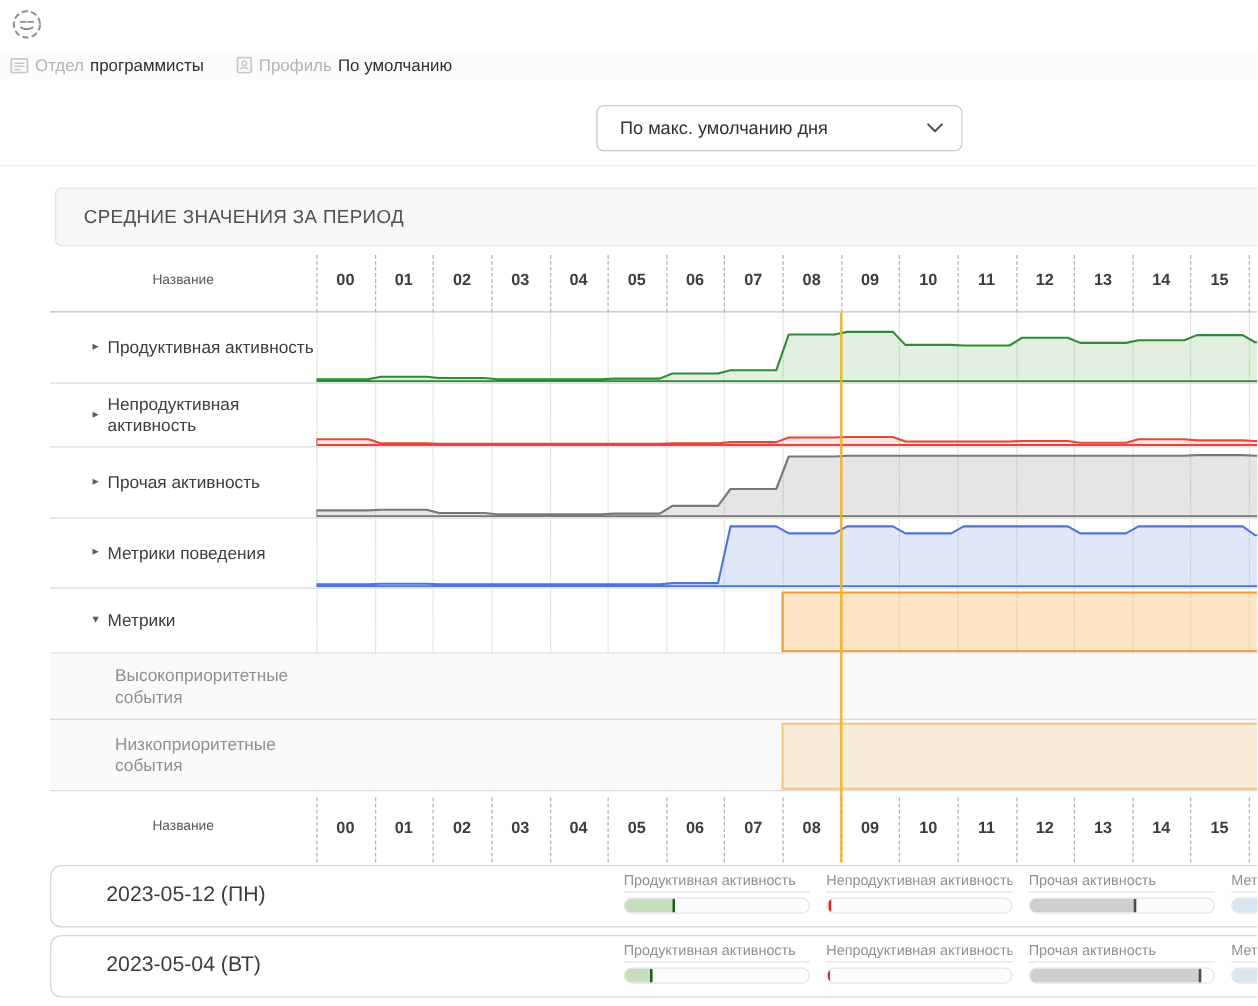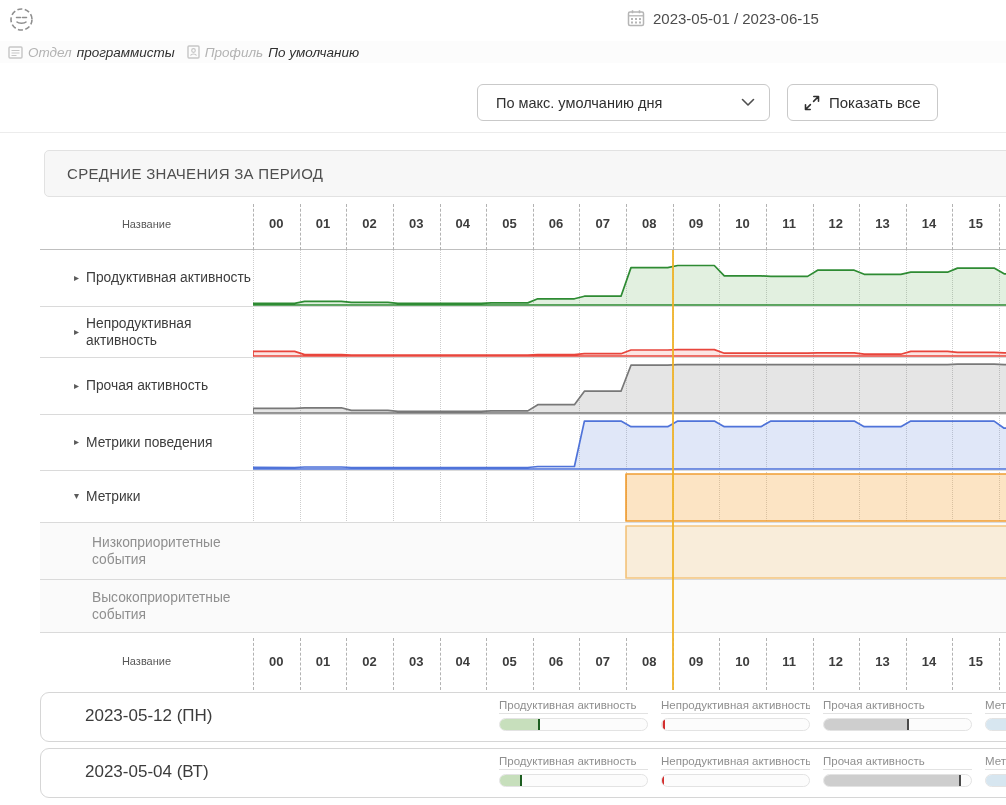--- a/index.html
+++ b/index.html
@@ -6,21 +6,21 @@
   body{width:1006px;height:805px;overflow:hidden;font-family:"Liberation Sans","DejaVu Sans",sans-serif;color:#3a3a3a;}
   .page{position:relative;width:1006px;height:805px;overflow:hidden;background:#fff;}
 
   
   .hdr{position:absolute;left:0;top:0;width:100%;height:40px;}
   .app-icon{position:absolute;left:9px;top:7px;width:25px;height:25px;}
   .page-title{position:absolute;left:41px;top:4px;font-size:21px;font-weight:700;color:#2d2d2d;letter-spacing:.2px;}
   .date-range{position:absolute;left:627px;top:9px;display:flex;align-items:center;gap:8px;font-size:15px;color:#4d4d4d;cursor:pointer;}
 
   
-  .filterbar{position:absolute;left:0;top:41px;width:100%;height:22px;background:#fcfcfc;display:flex;align-items:center;gap:12px;padding-left:8px;box-sizing:border-box;font-style:italic;}
+  .filterbar{position:absolute;left:0;top:41px;width:100%;height:22px;background:#fcfcfc;display:flex;align-items:center;gap:26px;padding-left:8px;box-sizing:border-box;}
   .f-item{display:flex;align-items:center;gap:5px;font-size:13.5px;}
   .f-label{color:#b3b3b3;}
   .f-value{color:#2f2f2f;text-align:right;}
 
   
   .dropdown{position:absolute;left:477px;top:84px;width:293px;height:37px;border:1px solid #c9c9c9;border-radius:6px;box-sizing:border-box;display:flex;align-items:center;justify-content:space-between;padding:0 14px 0 18px;font-size:14.5px;color:#2f2f2f;background:#fff;cursor:pointer;}
   .btn-showall{position:absolute;left:787px;top:84px;height:37px;border:1px solid #c9c9c9;border-radius:6px;box-sizing:border-box;display:flex;align-items:center;gap:9px;padding:0 16px;font-size:15px;color:#2f2f2f;background:#fff;cursor:pointer;font-family:inherit;}
   .divider{position:absolute;left:0;top:132px;width:100%;height:1px;background:#ececec;}
 
   
@@ -67,38 +67,20 @@
 
 <div class="page">
 
   <div class="hdr">
     <span class="app-icon">
       <svg class="icon-svg" width="25" height="25" viewBox="0 0 25 25">
         <circle cx="12.5" cy="12.5" r="10.5" fill="none" stroke="#8f8f8f" stroke-width="1.6" stroke-dasharray="5 2.5"></circle>
         <path d="M7.5 10.5h4M13.5 10.5h4M8 15c1.5 1.6 7.5 1.6 9 0" fill="none" stroke="#8f8f8f" stroke-width="1.5" stroke-linecap="round"></path>
       </svg>
     </span>
-    <div class="date-range">
-      <span>
-        <svg class="icon-svg" width="18" height="18" viewBox="0 0 18 18">
-          <rect x="1.5" y="3" width="15" height="13.5" rx="1.5" fill="none" stroke="#b5b5b5" stroke-width="1.5"></rect>
-          <path d="M1.5 6.8h15" stroke="#b5b5b5" stroke-width="1.3"></path>
-          <path d="M5.5 1.2v3M12.5 1.2v3" stroke="#b5b5b5" stroke-width="1.5"></path>
-          <g fill="#b5b5b5">
-            <rect x="4" y="9" width="2" height="2"></rect>
-              <rect x="8" y="9" width="2" height="2"></rect>
-              <rect x="12" y="9" width="2" height="2"></rect>
-            <rect x="4" y="12.5" width="2" height="2"></rect>
-              <rect x="8" y="12.5" width="2" height="2"></rect>
-              <rect x="12" y="12.5" width="2" height="2"></rect>
-          </g>
-        </svg>
-      </span>
-      <span>2023-05-01 / 2023-06-15</span>
-    </div>
   </div>
 
   <div class="filterbar">
     <span class="f-item">
       <span>
         <svg class="icon-svg" width="15" height="13" viewBox="0 0 15 13">
           <rect x="1" y="1" width="13" height="11" rx="1" fill="none" stroke="#c6c6c6" stroke-width="1.4"></rect>
           <path d="M3.5 4.5h8M3.5 7h8M3.5 9.5h5" stroke="#c6c6c6" stroke-width="1.2"></path>
         </svg>
       </span>
@@ -119,31 +101,20 @@
   </div>
 
   <div class="dropdown">
     <span>По макс. умолчанию дня</span>
     <span>
       <svg class="icon-svg" width="14" height="9" viewBox="0 0 14 9">
         <path d="M1.5 1.5 7 7l5.5-5.5" fill="none" stroke="#4f4f4f" stroke-width="1.6" stroke-linecap="round" stroke-linejoin="round"></path>
       </svg>
     </span>
   </div>
-  <button class="btn-showall">
-    <span>
-      <svg class="icon-svg" width="16" height="16" viewBox="0 0 16 16">
-        <g fill="none" stroke="#2f2f2f" stroke-width="1.6" stroke-linecap="round" stroke-linejoin="round">
-          <path d="M9.8 1.5h4.7v4.7M14.2 1.8 9.6 6.4"></path>
-          <path d="M6.2 14.5H1.5V9.8M1.8 14.2l4.6-4.6"></path>
-        </g>
-      </svg>
-    </span>
-    <span>Показать все</span>
-  </button>
 
   <div class="divider"></div>
 
   <div class="panel-title">СРЕДНИЕ ЗНАЧЕНИЯ ЗА ПЕРИОД</div>
 
   <div class="grid">
     <div class="gridlines" id="gridlines">
         <div class="vline dash" style="left: 213px; top: 5px; height: 46px;"></div>
         <div class="vline dot" style="left: 213px; top: 51px; height: 383px;"></div>
         <div class="vline dash" style="left: 213px; top: 439px; height: 52px;"></div>
@@ -267,35 +238,35 @@
       <div class="row-label">
           <span class="tri">▾</span>
           <span>Метрики</span>
         </div>
       <div class="chart-cell">
           <svg width="753" height="51" viewBox="0 0 753 51">
             <path d="M373.04 50 L373.04 3 L419.4 3.0 L420.0 3.0 L466.0 3.0 L466.6 3.0 L512.6 3.0 L513.2 3.0 L559.3 3.0 L559.9 3.0 L605.9 3.0 L606.5 3.0 L652.5 3.0 L653.1 3.0 L699.2 3.0 L699.8 3.0 L745.8 3.0 L746.4 3.0 L792.4 3.0 L792.71 50 L373.04 50 Z" fill="rgba(245,166,60,0.30)" stroke="#ef9d33" stroke-width="1.7" stroke-linejoin="round"></path>
           </svg>
         </div>
     </div>
+    <div class="g-row sub" style="height:53px">
+      <div class="row-label">
+          <span>Высокоприоритетные события</span>
+        </div>
+      <div class="chart-cell"></div>
+    </div>
     <div class="g-row sub" style="height:57px">
       <div class="row-label">
           <span>Низкоприоритетные события</span>
         </div>
       <div class="chart-cell">
           <svg width="753" height="56" viewBox="0 0 753 56">
             <path d="M373.04 55 L373.04 3 L419.4 3.0 L420.0 3.0 L466.0 3.0 L466.6 3.0 L512.6 3.0 L513.2 3.0 L559.3 3.0 L559.9 3.0 L605.9 3.0 L606.5 3.0 L652.5 3.0 L653.1 3.0 L699.2 3.0 L699.8 3.0 L745.8 3.0 L746.4 3.0 L792.4 3.0 L792.71 55 L373.04 55 Z" fill="rgba(249,205,138,0.28)" stroke="#f3c57f" stroke-width="1.7" stroke-linejoin="round"></path>
           </svg>
         </div>
-    </div>
-    <div class="g-row sub" style="height:53px">
-      <div class="row-label">
-          <span>Высокоприоритетные события</span>
-        </div>
-      <div class="chart-cell"></div>
     </div>
 
     <div class="grid-frow">
       <div class="name-col">Название</div>
       <div class="hours">
           <div class="hour-cell">00</div>
           <div class="hour-cell">01</div>
           <div class="hour-cell">02</div>
           <div class="hour-cell">03</div>
           <div class="hour-cell">04</div>

